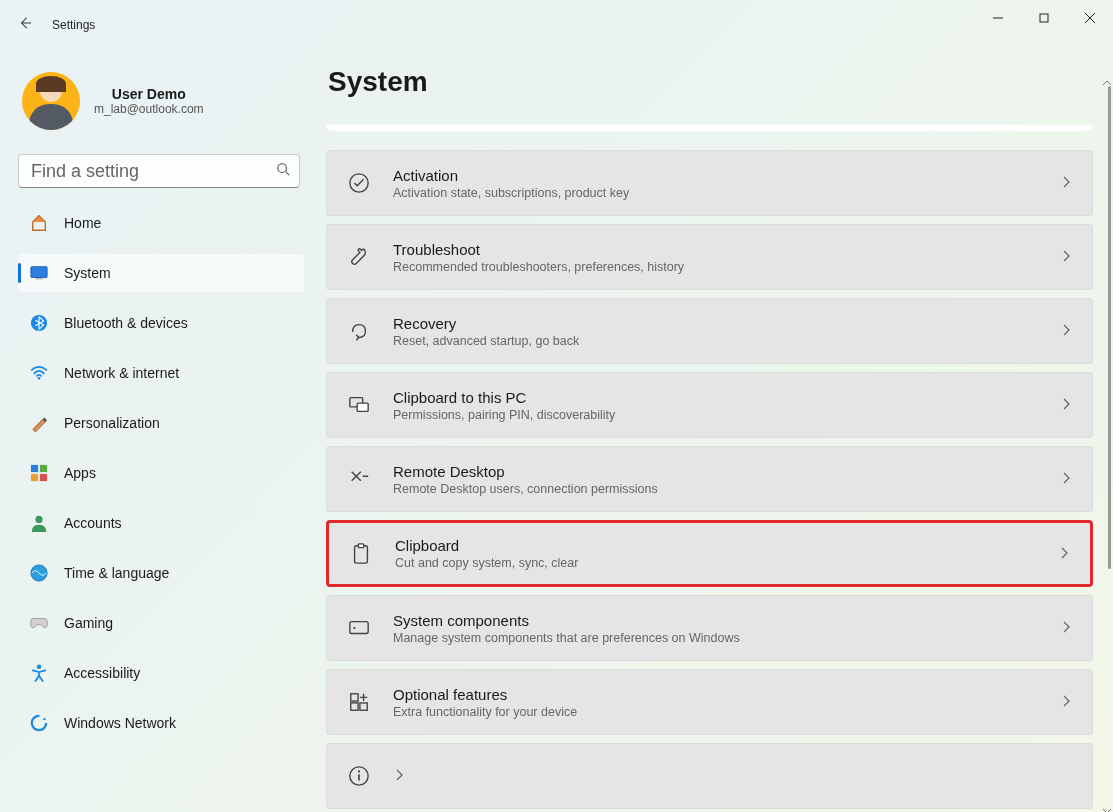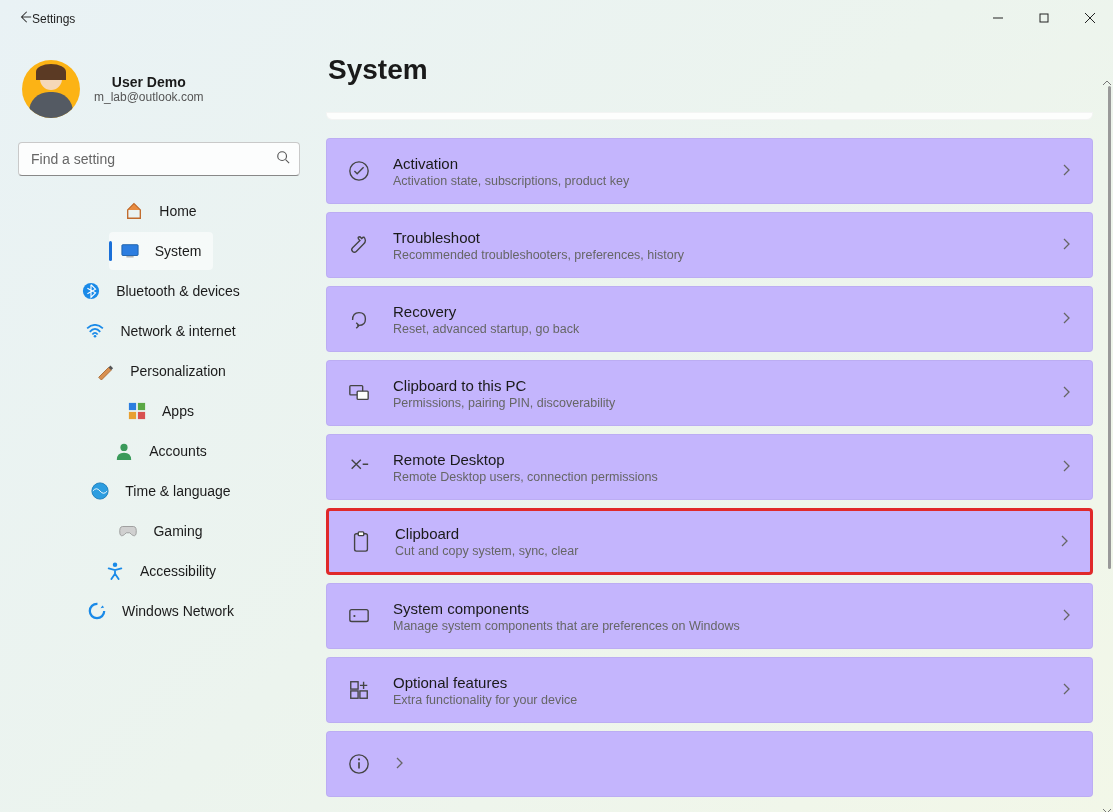--- a/index.html
+++ b/index.html
@@ -16,22 +16,22 @@
   display: flex;
   height: 36px;
 }
 .chrome-btn {
   width: 46px; height: 36px;
   display: flex; align-items: center; justify-content: center;
   color: #222;
 }
 .chrome-btn svg { width: 10px; height: 10px; }
 .titlebar {
-  display: flex; align-items: center; 
-  padding: 10px 18px;
+  display: flex; align-items: center; gap: 20px;
+  padding: 16px 18px;
 }
 .back-btn svg { width: 14px; height: 14px; }
 .title-text { font-size: 12px; color: #222; }
 .layout {
   display: flex;
   height: calc(100% - 36px);
 }
 .sidebar {
   width: 312px;
   padding: 16px 8px 0 18px;
@@ -72,29 +72,29 @@
   margin: 8px 4px 16px 0;
   position: relative;
 }
 .search-input {
   width: 100%; height: 34px;
   border: 1px solid #c9c9c9;
   border-bottom: 1.5px solid #888;
   border-radius: 4px;
   background: #fcfdfd;
   padding: 0 36px 0 12px;
-  font-size: 14px;
+  font-size: 18px;
   color: #333;
 }
 .search-input::placeholder { color: #666; }
 .search-icon {
   position: absolute; right: 10px; top: 50%; transform: translateY(-50%);
   color: #555;
 }
-.nav-list { display: flex; flex-direction: column; gap: 2px; margin-top: 6px; align-items: center; }
+.nav-list { display: flex; flex-direction: column; gap: 12px; margin-top: 6px; }
 .nav-item {
   display: flex; align-items: center; gap: 16px;
   height: 38px; padding: 0 12px;
   border-radius: 4px;
   font-size: 14px; color: #1b1b1b;
   position: relative;
 }
 .nav-item.active { background: rgba(255,255,255,0.55); }
 .nav-item.active::before {
   content: "";
@@ -111,21 +111,21 @@
 .card-list { display: flex; flex-direction: column; gap: 4px; }
 .stub-card {
   height: 8px;
   background: #fdfefd;
   border: 1px solid rgba(0,0,0,0.04);
   border-radius: 0 0 6px 6px;
   margin-bottom: 18px;
 }
 .card {
   display: flex; align-items: center;
-  background: #c4b5fd;
+  background: #e5e5e5;
   border: 1px solid rgba(0,0,0,0.04);
   border-radius: 4px;
   padding: 14px 20px;
   margin-bottom: 4px;
   min-height: 66px;
 }
 .card.highlighted {
   border: 3px solid #e0292a;
 }
 .card-icon {

